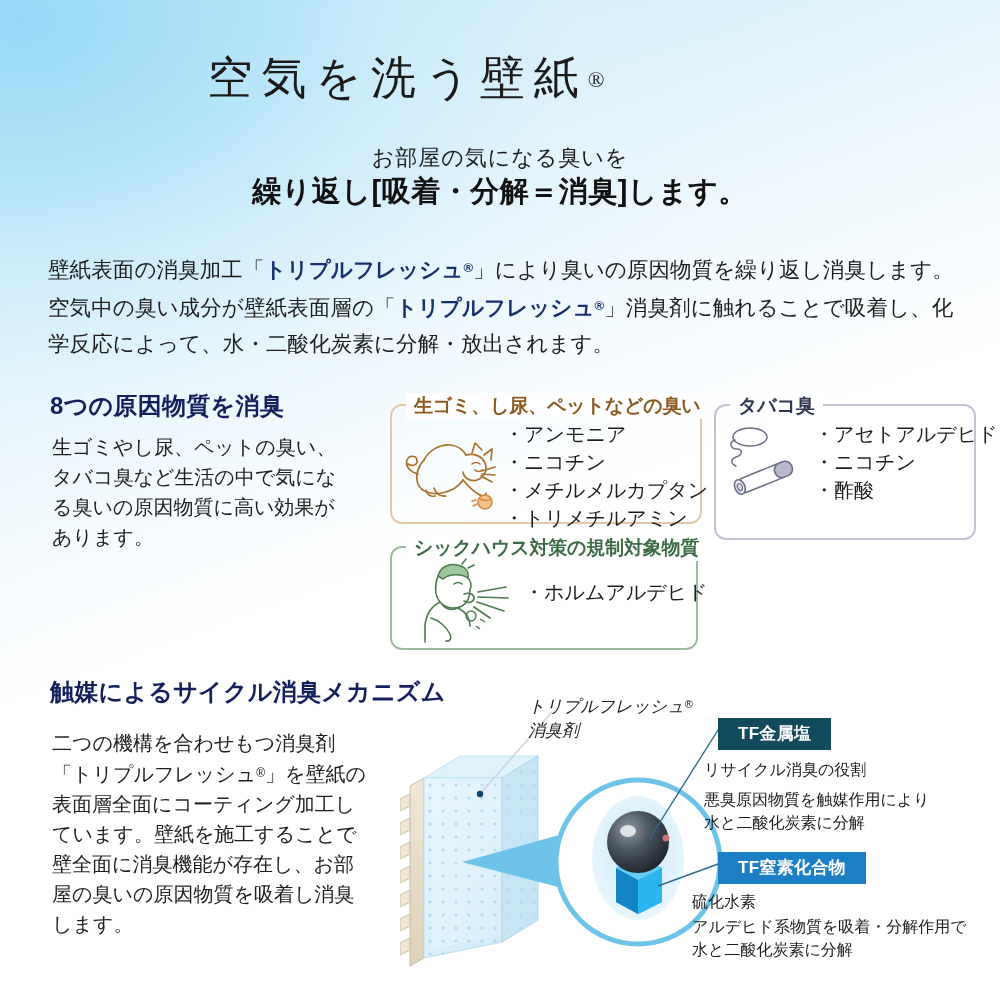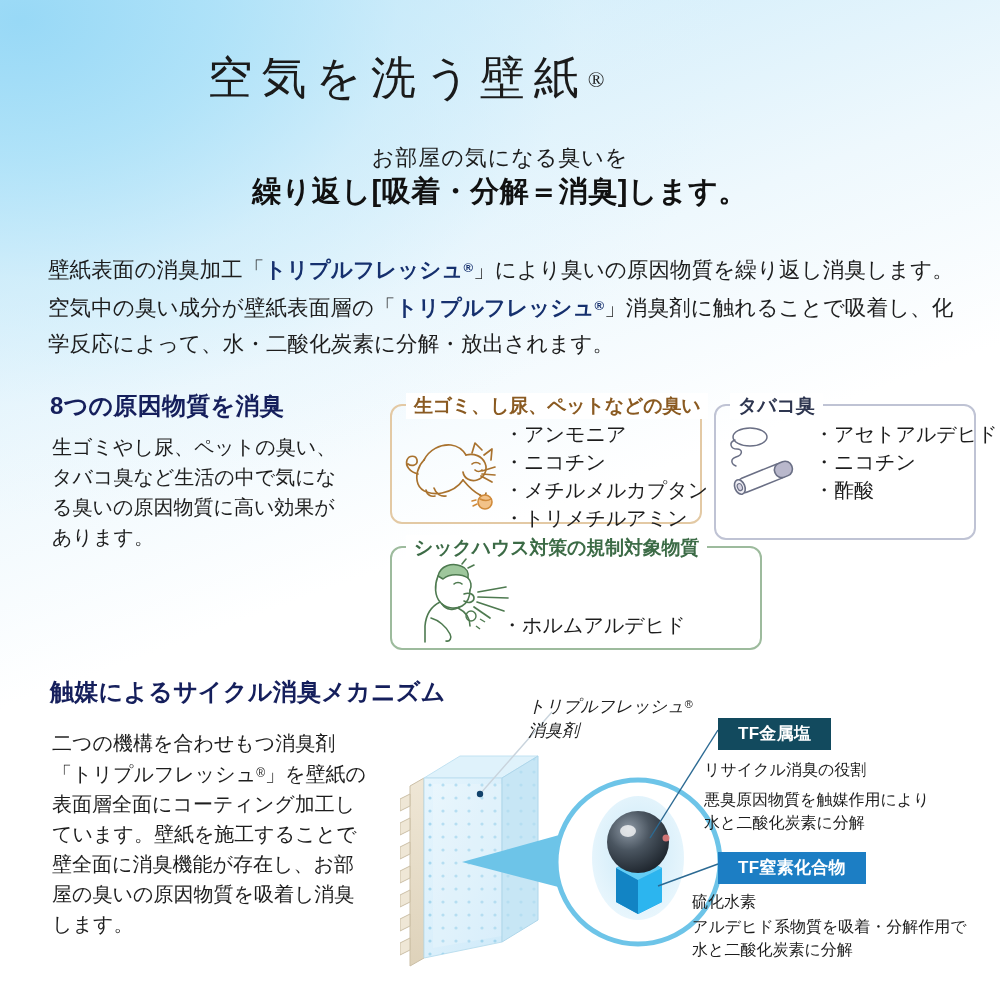--- a/index.html
+++ b/index.html
@@ -140,25 +140,25 @@
   
   #box-tobacco {
     top: 404px; left: 714px; width: 262px; height: 136px;
     border-color: #bfc3d4;
   }
   #box-tobacco .fbox-legend { color: #2e3650; }
   #box-tobacco .fbox-list { top: 14px; left: 98px; }
 
   
   #box-sickhouse {
-    top: 546px; left: 390px; width: 372px; height: 104px;
+    top: 546px; left: 390px; width: 308px; height: 104px;
     border-color: #9dbb9d;
   }
   #box-sickhouse .fbox-legend { color: #3c6b46; }
-  #box-sickhouse .fbox-list { top: 30px; left: 110px; margin-top: 33px; }
+  #box-sickhouse .fbox-list { top: 30px; left: 132px; }
 
   .illus { position: absolute; }
   #illus-cat      { top: 16px;  left: 4px;  }
   #illus-cig      { top: 16px;  left: 2px;  }
   #illus-sneeze   { top: 8px;   left: 22px; }
 
   
   #diagram {
     position: absolute;
     top: 690px;

